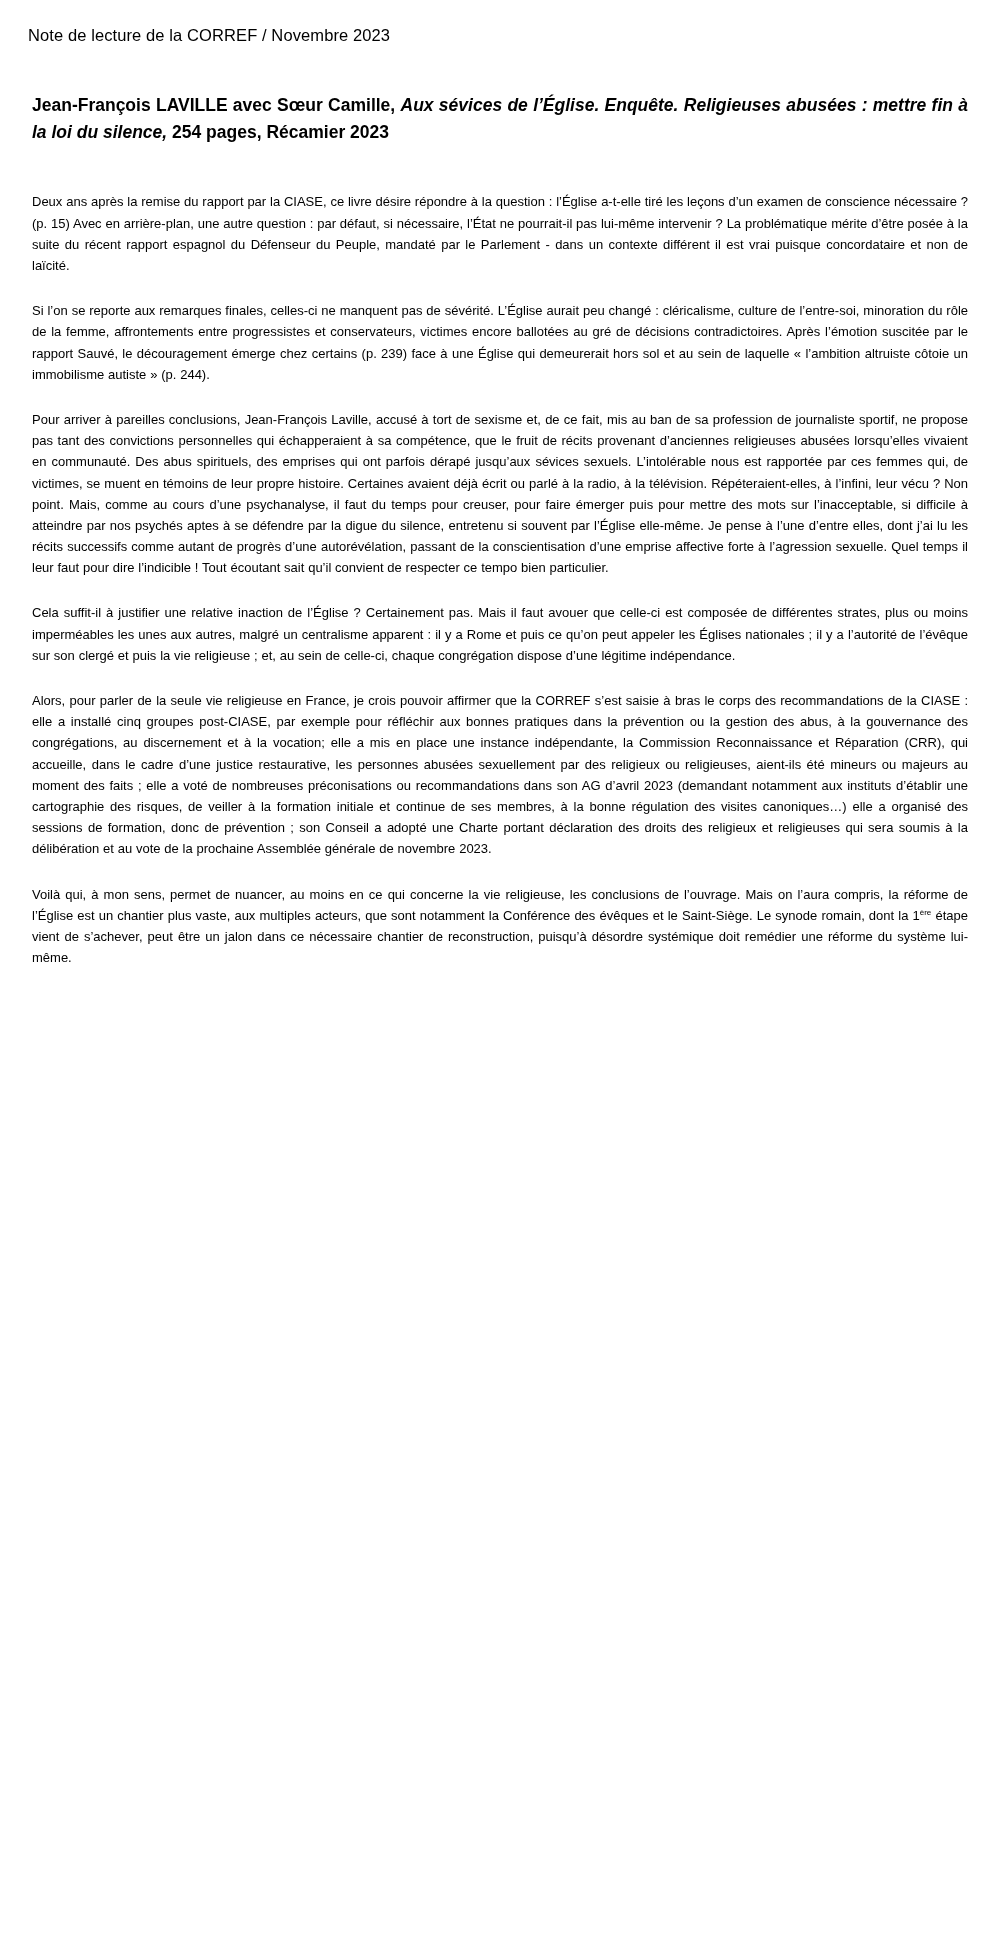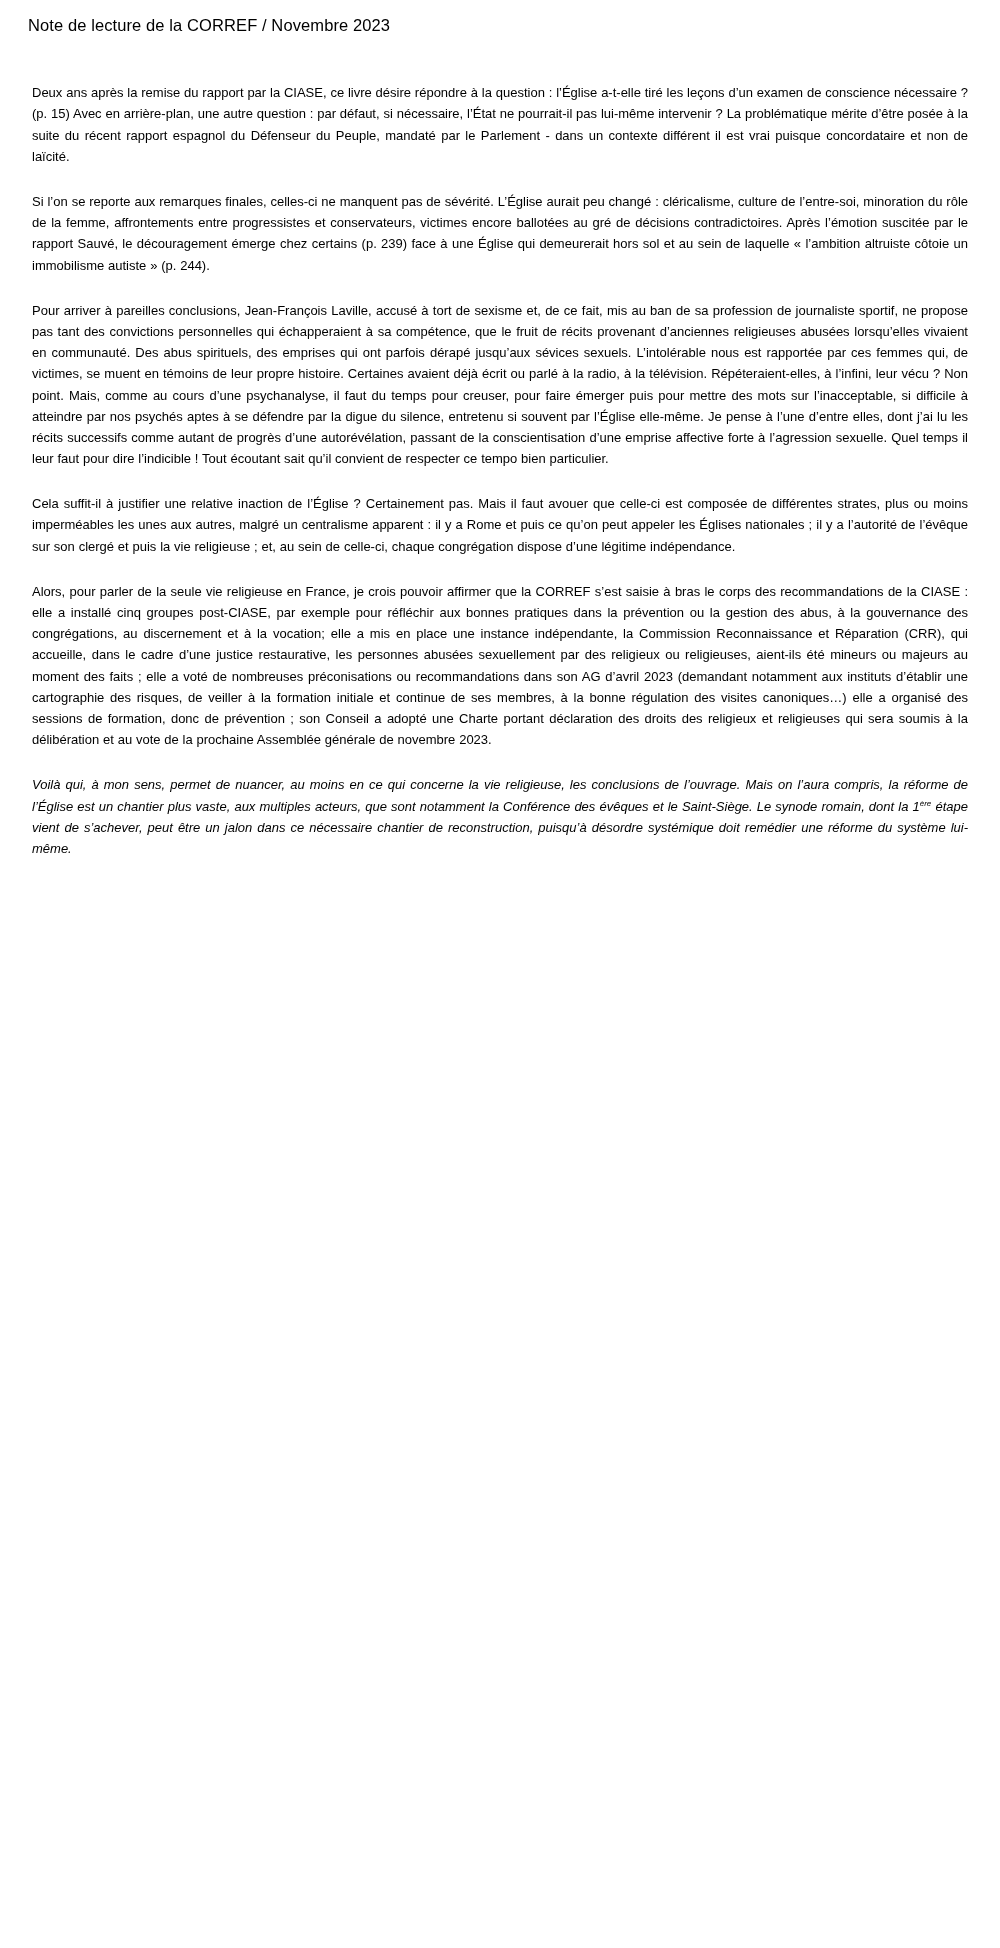--- a/index.html
+++ b/index.html
@@ -12,21 +12,21 @@
     width: 1000px;
     min-height: 1948px;
     font-family: "Liberation Sans", sans-serif;
     color: #000000;
     -webkit-font-smoothing: antialiased;
   }
   .page {
     width: 1000px;
     min-height: 1948px;
     box-sizing: border-box;
-    padding: 14px 26px 10px 26px;
+    padding: 24px 26px 10px 26px;
     background: #ffffff;
     position: relative;
   }
   .header-line {
     font-size: 16.5px;
     line-height: 1.35;
     letter-spacing: 0.1px;
     margin: 0 0 0 0;
     padding-left: 2px;
   }
@@ -49,35 +49,37 @@
   p.para {
     font-size: 13px;
     line-height: 1.63;
     text-align: justify;
     text-justify: inter-word;
     margin: 0 0 24px 0;
     word-spacing: 0.2px;
   }
   p.para:last-child {
     margin-bottom: 0;
-    font-style: italic;
   }
   sup.ord {
     font-size: 0.62em;
     vertical-align: super;
     line-height: 0;
   }
 </style>
 </head>
 <body>
 
 <div class="page">
 
   <div class="header-line">Note de lecture de la CORREF / Novembre 2023</div>
 
+  <div class="title-block">
+    <span>Jean-François LAVILLE avec Sœur Camille, </span><span class="it">Aux sévices de l’Église. Enquête. Religieuses abusées : mettre fin à la loi du silence,</span><span> 254 pages, Récamier 2023</span>
+  </div>
 
   <div class="body-block">
 
     <p class="para">Deux ans après la remise du rapport par la CIASE, ce livre désire répondre à la question : l’Église a-t-elle tiré les leçons d’un examen de conscience nécessaire ? (p. 15) Avec en arrière-plan, une autre question : par défaut, si nécessaire, l’État ne pourrait-il pas lui-même intervenir ? La problématique mérite d’être posée à la suite du récent rapport espagnol du Défenseur du Peuple, mandaté par le Parlement - dans un contexte différent il est vrai puisque concordataire et non de laïcité.</p>
 
     <p class="para">Si l’on se reporte aux remarques finales, celles-ci ne manquent pas de sévérité. L’Église aurait peu changé : cléricalisme, culture de l’entre-soi, minoration du rôle de la femme, affrontements entre progressistes et conservateurs, victimes encore ballotées au gré de décisions contradictoires. Après l’émotion suscitée par le rapport Sauvé, le découragement émerge chez certains (p. 239) face à une Église qui demeurerait hors sol et au sein de laquelle « l’ambition altruiste côtoie un immobilisme autiste » (p. 244).</p>
 
     <p class="para">Pour arriver à pareilles conclusions, Jean-François Laville, accusé à tort de sexisme et, de ce fait, mis au ban de sa profession de journaliste sportif, ne propose pas tant des convictions personnelles qui échapperaient à sa compétence, que le fruit de récits provenant d’anciennes religieuses abusées lorsqu’elles vivaient en communauté. Des abus spirituels, des emprises qui ont parfois dérapé jusqu’aux sévices sexuels. L’intolérable nous est rapportée par ces femmes qui, de victimes, se muent en témoins de leur propre histoire. Certaines avaient déjà écrit ou parlé à la radio, à la télévision. Répéteraient-elles, à l’infini, leur vécu ? Non point. Mais, comme au cours d’une psychanalyse, il faut du temps pour creuser, pour faire émerger puis pour mettre des mots sur l’inacceptable, si difficile à atteindre par nos psychés aptes à se défendre par la digue du silence, entretenu si souvent par l’Église elle-même. Je pense à l’une d’entre elles, dont j’ai lu les récits successifs comme autant de progrès d’une autorévélation, passant de la conscientisation d’une emprise affective forte à l’agression sexuelle. Quel temps il leur faut pour dire l’indicible ! Tout écoutant sait qu’il convient de respecter ce tempo bien particulier.</p>
 
     <p class="para">Cela suffit-il à justifier une relative inaction de l’Église ? Certainement pas. Mais il faut avouer que celle-ci est composée de différentes strates, plus ou moins imperméables les unes aux autres, malgré un centralisme apparent : il y a Rome et puis ce qu’on peut appeler les Églises nationales ; il y a l’autorité de l’évêque sur son clergé et puis la vie religieuse ; et, au sein de celle-ci, chaque congrégation dispose d’une légitime indépendance.</p>

